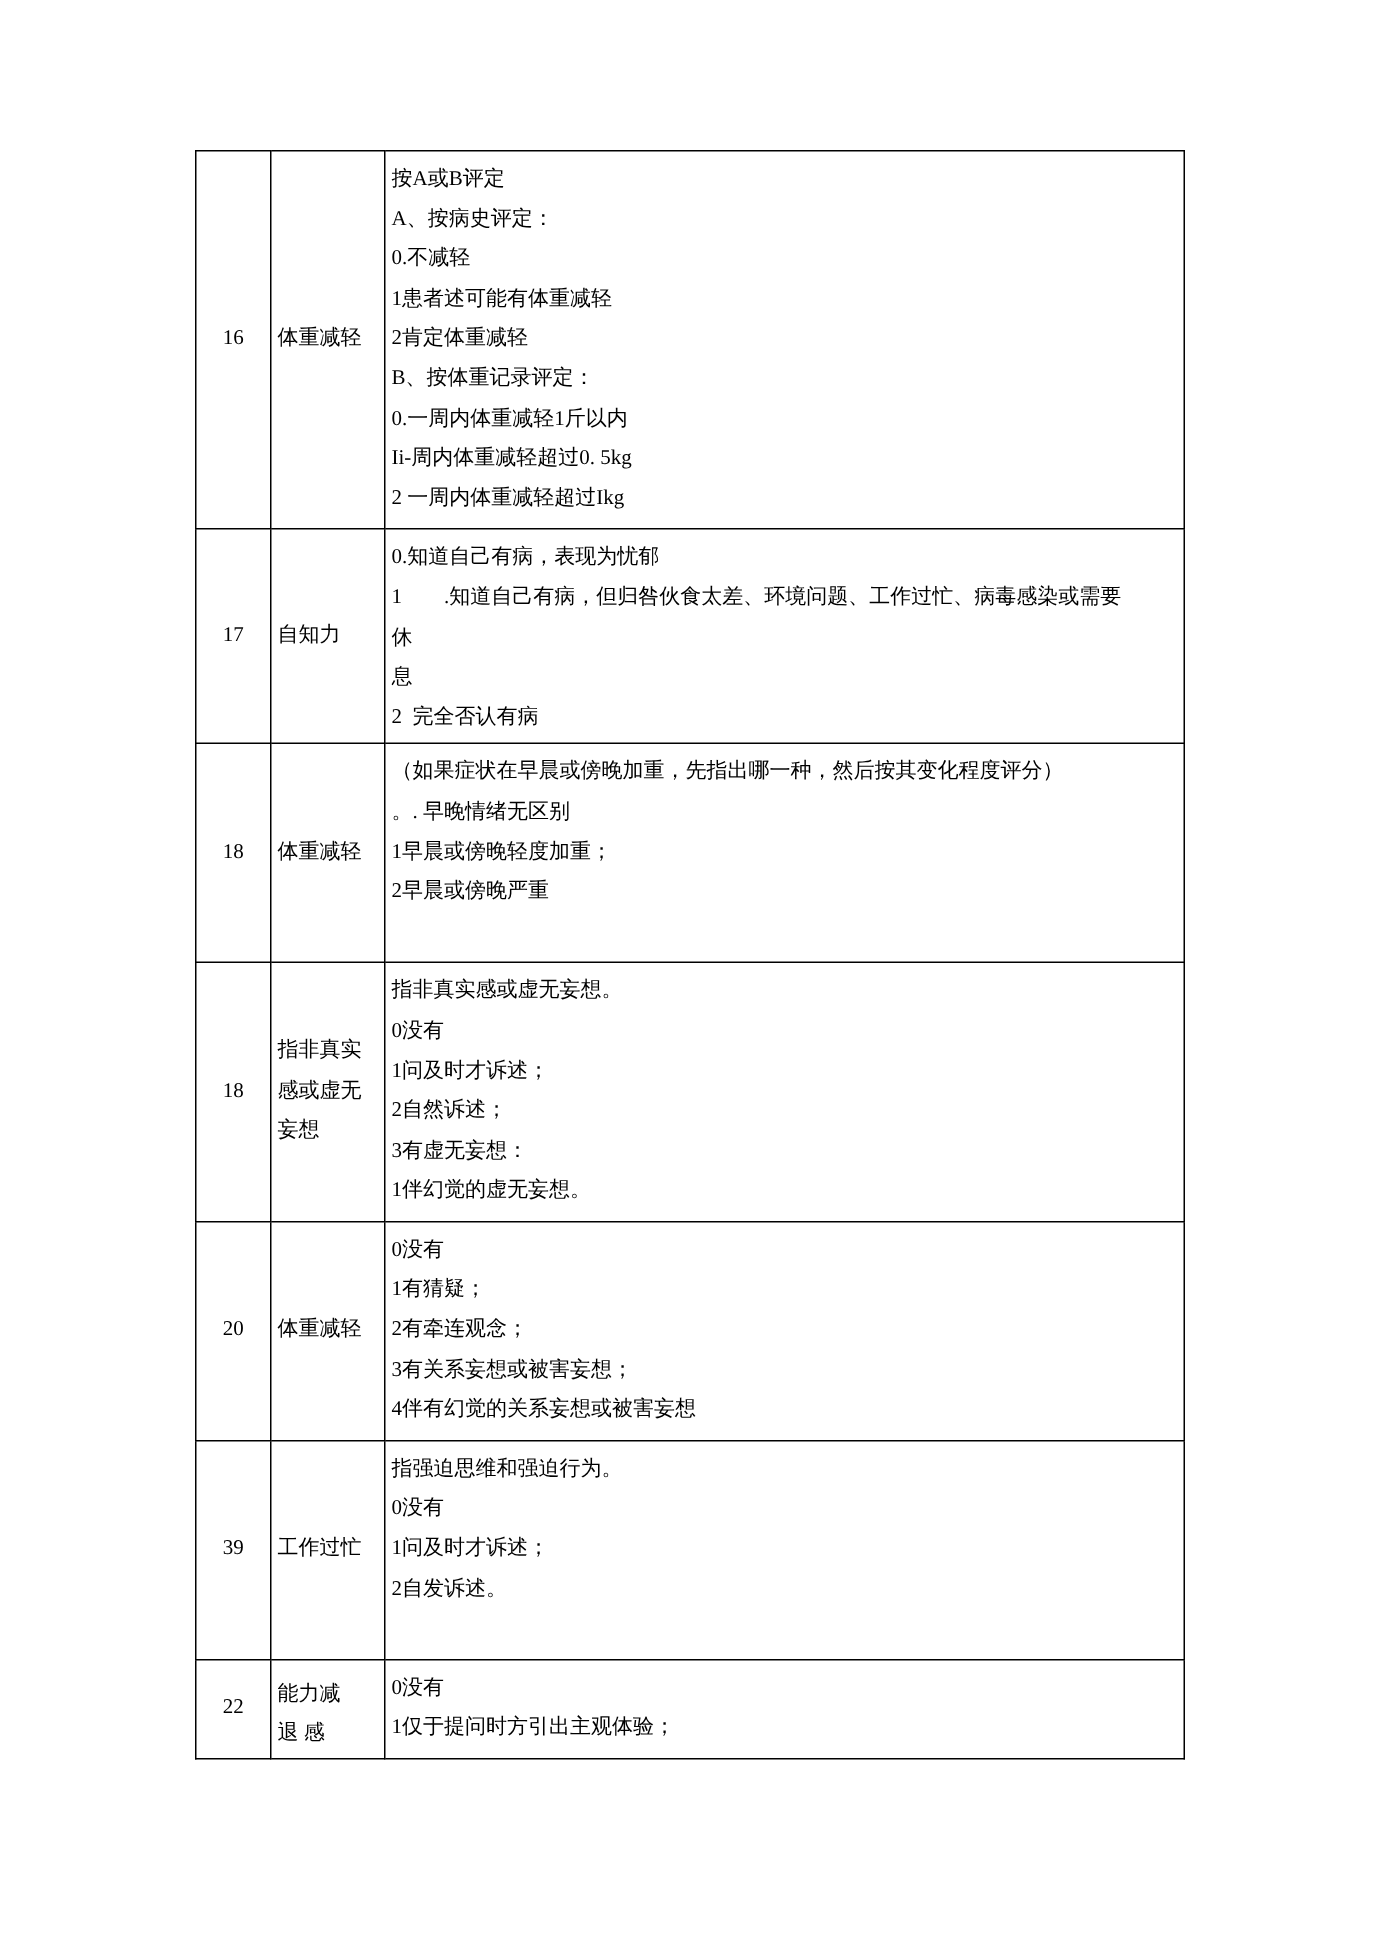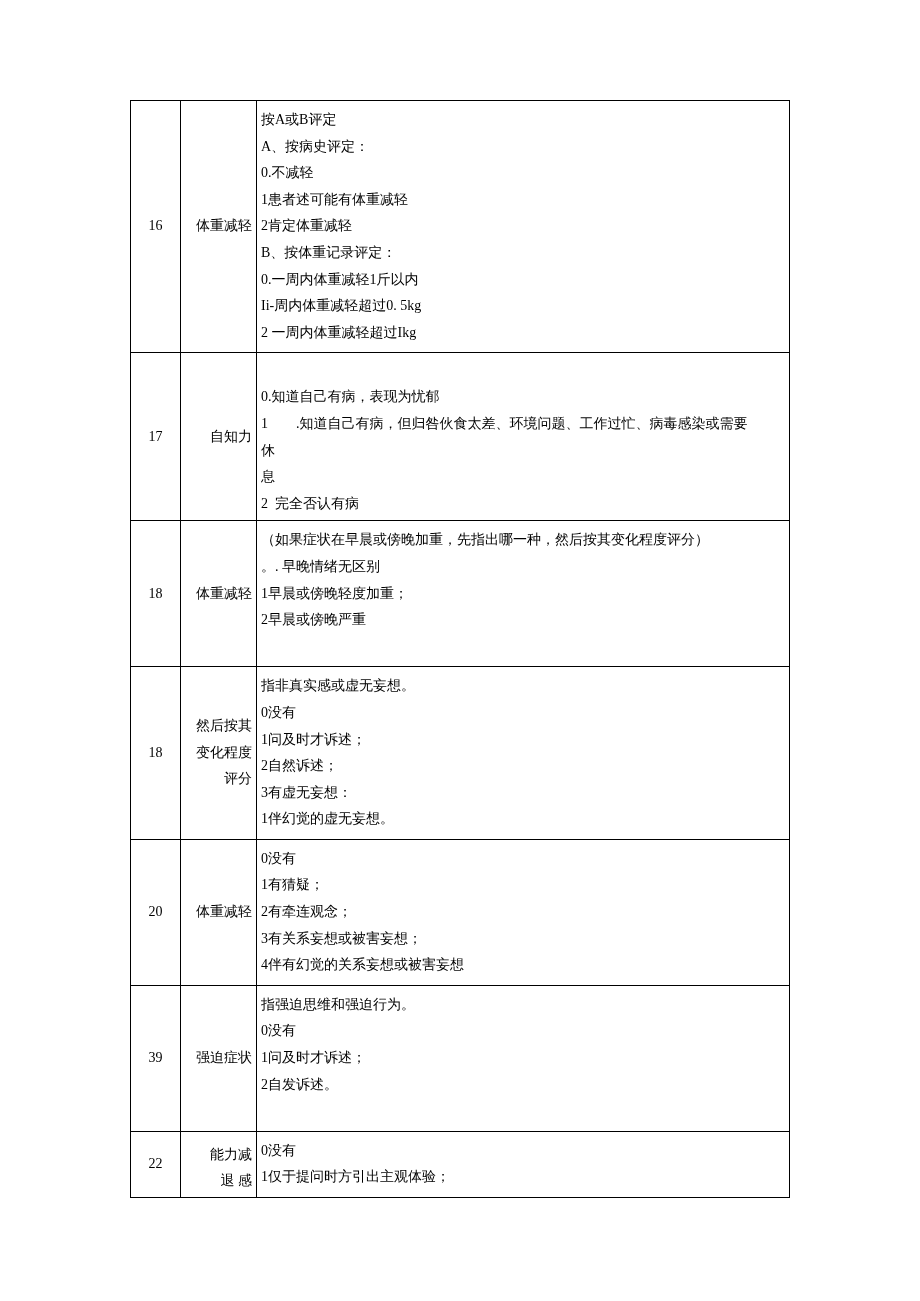--- a/index.html
+++ b/index.html
@@ -23,30 +23,30 @@
     line-height: 1.9;
   }
   td.num {
     width: 50px;
     text-align: center;
     vertical-align: middle;
     margin-left: 48px;
   }
   td.name {
     width: 76px;
-    text-align: right;
+    text-align: left;
     vertical-align: middle;
   }
   td.desc {
     text-align: left;
     vertical-align: top;
     padding: 6px 4px 6px 4px;
   }
   .line { display: block; font-family: Liberation Serif, serif; }
-  .clip { max-height: 130px; overflow: hidden; margin-top: 25px; }
+  .clip { max-height: 130px; overflow: hidden; }
 </style>
 </head>
 <body>
 
 <table>
   <tbody id="tbody">
       <tr>
         <td class="num">16</td>
         <td class="name">体重减轻</td>
         <td class="desc">
@@ -84,21 +84,21 @@
             <span class="line">（如果症状在早晨或傍晚加重，先指出哪一种，然后按其变化程度评分）</span>
             <span class="line">。. 早晚情绪无区别</span>
             <span class="line">1早晨或傍晚轻度加重；</span>
             <span class="line">2早晨或傍晚严重</span>
             <span class="line">&nbsp;</span>
           </div>
         </td>
       </tr>
       <tr>
         <td class="num">18</td>
-        <td class="name">然后按其变化程度评分</td>
+        <td class="name">指非真实感或虚无妄想</td>
         <td class="desc">
           <div>
             <span class="line">指非真实感或虚无妄想。</span>
             <span class="line">0没有</span>
             <span class="line">1问及时才诉述；</span>
             <span class="line">2自然诉述；</span>
             <span class="line">3有虚无妄想：</span>
             <span class="line">1伴幻觉的虚无妄想。</span>
           </div>
         </td>
@@ -111,21 +111,21 @@
             <span class="line">0没有</span>
             <span class="line">1有猜疑；</span>
             <span class="line">2有牵连观念；</span>
             <span class="line">3有关系妄想或被害妄想；</span>
             <span class="line">4伴有幻觉的关系妄想或被害妄想</span>
           </div>
         </td>
       </tr>
       <tr>
         <td class="num">39</td>
-        <td class="name">强迫症状</td>
+        <td class="name">工作过忙</td>
         <td class="desc">
           <div>
             <span class="line">指强迫思维和强迫行为。</span>
             <span class="line">0没有</span>
             <span class="line">1问及时才诉述；</span>
             <span class="line">2自发诉述。</span>
             <span class="line">&nbsp;</span>
           </div>
         </td>
       </tr>

